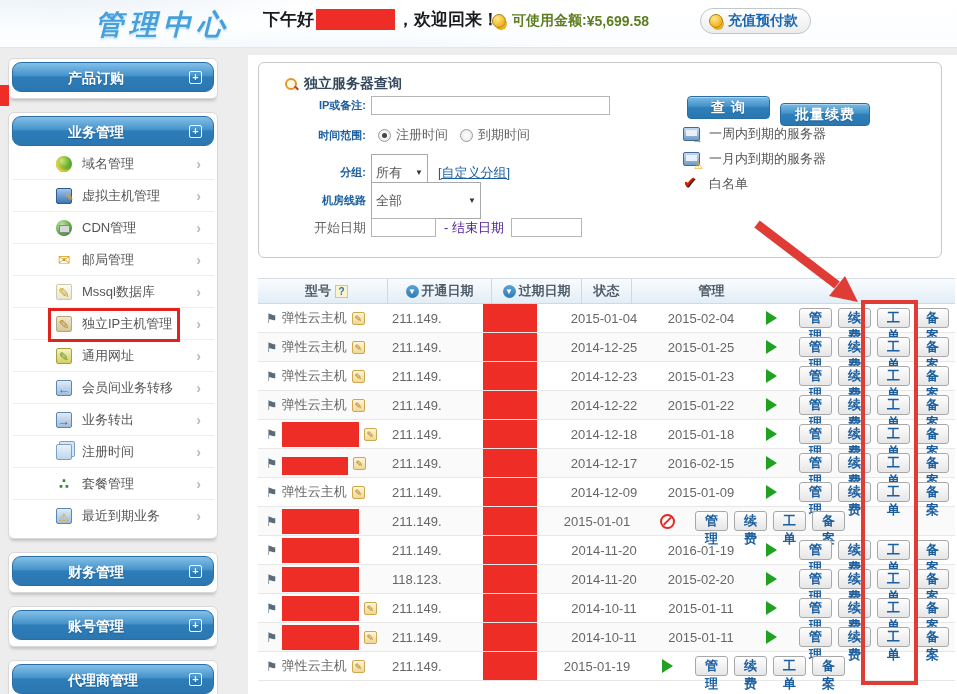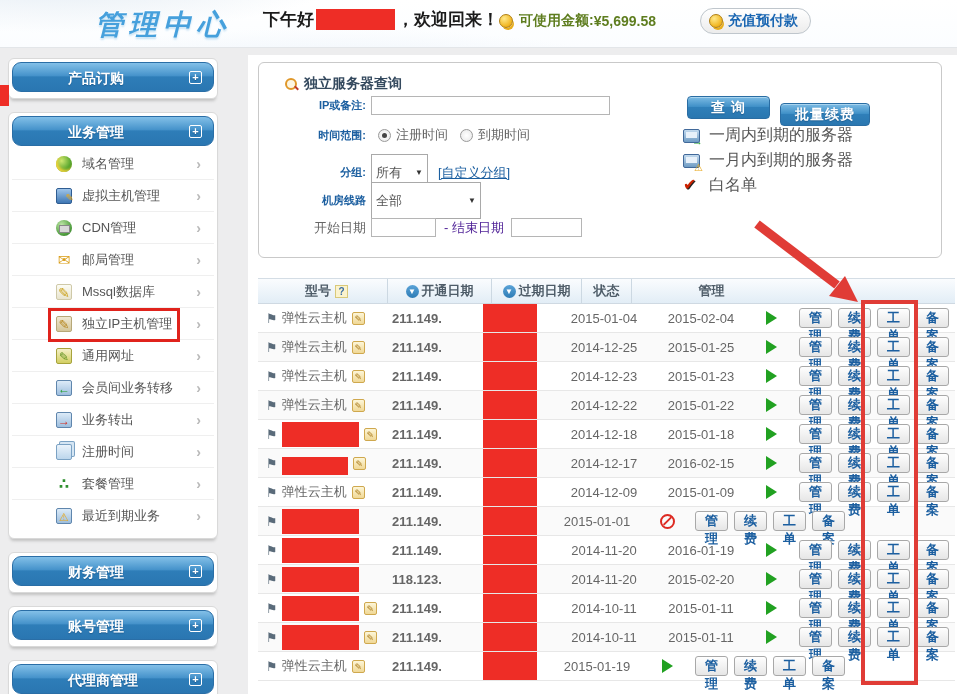--- a/index.html
+++ b/index.html
@@ -11,21 +11,21 @@
   #topbar { position:absolute; left:0; top:0; width:957px; height:48px;
     background:
       radial-gradient(ellipse 420px 90px at 60px -30px, #dfe9f2 0%, rgba(255,255,255,0) 70%),
       radial-gradient(ellipse 500px 70px at 330px 70px, #eef4fa 0%, rgba(255,255,255,0) 60%),
       linear-gradient(#ffffff,#fbfdff);
     border-bottom:1px solid #e3e6e9; }
   .logo { position:absolute; left:95px; top:6px; font-size:28px; font-weight:bold; font-style:italic;
     letter-spacing:6px; color:#46a0dc; text-shadow:0 2px 2px #c7e2f4, 0 -1px 0 #fff; }
   .greet { position:absolute; left:263px; top:8px; font-size:17px; font-weight:bold; color:#1b1b1b; display:flex; align-items:center; }
   .greet .redact { display:inline-block; width:79px; height:21px; background:#ee2d26; margin:0 2px; }
-  .balance { position:absolute; left:492px; top:12px; display:flex; align-items:center; font-size:14px; font-weight:bold; color:#5e7d1f;padding-left:7px; }
+  .balance { position:absolute; left:492px; top:12px; display:flex; align-items:center; font-size:14px; font-weight:bold; color:#5e7d1f; }
   .coin { display:inline-block; width:14px; height:14px; border-radius:50%;
     background:radial-gradient(circle at 35% 30%, #ffe98a, #f0b41f 70%, #c88a10); border:1px solid #b07f14;
     box-shadow:2px 3px 0 -1px #e8ae1e; margin-right:6px; }
   .recharge-btn { position:absolute; left:700px; top:8px; height:26px; padding:0 12px 0 8px; display:flex; align-items:center;
     background:linear-gradient(#ffffff,#ececec); border:1px solid #bfc6cc; border-radius:13px;
     font-size:14px; font-weight:bold; color:#1a66b2; cursor:pointer; }
   .recharge-btn .coin { margin-right:5px; }
 
   
   #sidebar { position:absolute; left:8px; top:58px; width:210px; }
@@ -87,42 +87,42 @@
   .radio.checked::after { content:""; position:absolute; left:3px; top:3px; width:5px; height:5px; border-radius:50%; background:#444; }
   .radio-lbl { font-size:13px; color:#666; }
   .sel { height:37px; border:1px solid #a9a9a9; background:#fff; display:inline-flex; align-items:center;
     font-size:13px; color:#555; padding:1px 4px; margin-left:5px; cursor:pointer; justify-content:space-between;font-family:Liberation Serif, serif; }
   .sel .caret { font-size:8px; color:#333; margin-left:8px; }
   .grp-link { font-size:13px; color:#1c5fa0; text-decoration:underline; margin-left:10px; cursor:pointer; }
   .btn-blue { height:23px; padding:0 14px; border:1px solid #2a6da3; border-radius:4px;
     background:linear-gradient(#7cbbe4 0%, #4191c8 45%, #2f7fb9 50%, #2a77b0 100%);
     color:#fff; font-size:14px; font-weight:bold; letter-spacing:1px; cursor:pointer;
     text-shadow:0 1px 1px #1c5d92; box-shadow:inset 0 1px 0 #a8d4ef; }
-  .legend-row { position:absolute; display:flex; align-items:center; font-size:16px; color:#555; }
+  .legend-row { position:absolute; display:flex; align-items:center; font-size:13px; color:#555; }
   .lgi { width:17px; height:14px; margin-right:9px; position:relative; display:inline-block;
     background:linear-gradient(#c3daee,#6f9cc4); border:1px solid #41699a; border-radius:2px; }
   .lgi::before { content:""; position:absolute; left:2px; top:2px; right:2px; bottom:4px; background:#e8f1fa; }
   .server-expiring-week-icon::after { content:"\2192"; position:absolute; right:-4px; bottom:-5px; color:#1f9e2c; font-weight:bold; font-size:11px; }
   .server-expiring-month-icon::after { content:"\26A0"; position:absolute; right:-4px; bottom:-6px; color:#e8a81c; font-size:10px; }
   .whitelist-icon { background:none; border:none; border-radius:0; }
   .whitelist-icon::before { content:"\2714"; position:absolute; left:0; top:-4px; background:none;
     color:#cc2200; font-size:16px; text-shadow:1px 1px 0 #222; }
 
   
   #srv-table { position:absolute; left:258px; top:278px; width:697px; }
   .t-head { display:flex; height:26px; background:linear-gradient(#fafcfe,#e2edf6);
     border-top:1px solid #d4dde5; border-bottom:1px solid #cfd9e2; }
   .t-head .cell { display:flex; align-items:center; justify-content:center; font-size:13px; font-weight:bold; color:#4e5c68;
     border-right:1px solid #ccd8e2; height:100%; }
   .t-head .cell:last-child { border-right:none; }
   .t-row { display:flex; height:29px; border-bottom:1px solid #e7e7e7; background:#fff; }
   .t-row:nth-child(even) { background:#fafafa; }
   .t-row .cell { display:flex; align-items:center; font-size:13px; color:#666; }
   .c-name { width:130px; padding-left:8px; }
-  .c-ip   { width:164px; padding-left:4px; position:relative;font-weight:bold; }
+  .c-ip   { width:164px; padding-left:4px; position:relative; }
   .c-open { width:104px; justify-content:center; }
   .c-exp  { width:90px;  justify-content:center; }
   .c-st   { width:50px;  justify-content:center; }
   .c-mng  { width:159px; padding-left:3px; }
   .sort-icon { width:13px; height:13px; border-radius:50%; background:linear-gradient(#5aa3d8,#2e7cb5);
     color:#fff; font-size:8px; line-height:13px; text-align:center; margin-right:3px; cursor:pointer; flex:0 0 auto; }
   .sort-icon::before { content:"\25BC"; }
   .help-icon { width:13px; height:13px; background:#fbf3cd; border:1px solid #d9c97a; color:#3a6ea5;
     font-size:10px; font-weight:bold; line-height:12px; text-align:center; margin-left:4px; cursor:pointer; }
   .help-icon::before { content:"?"; }

